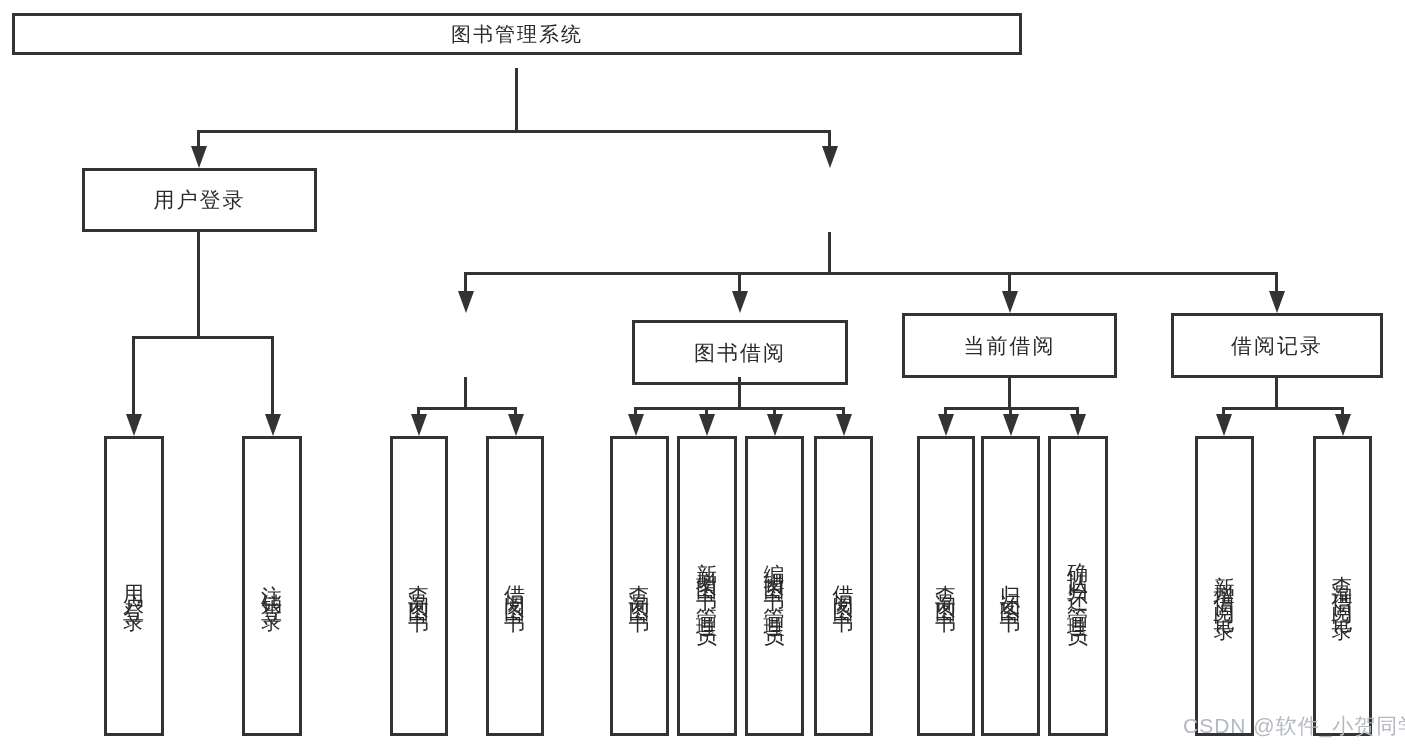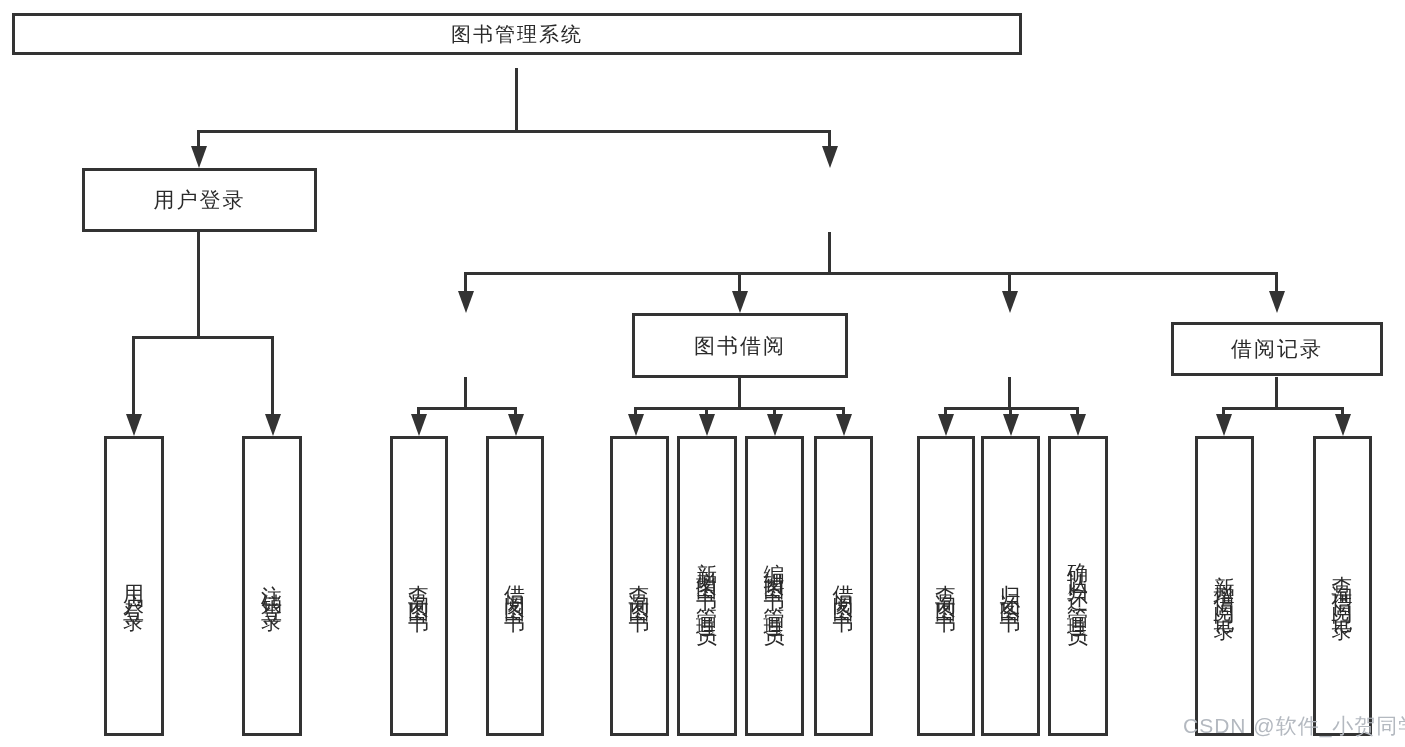--- a/index.html
+++ b/index.html
@@ -35,24 +35,27 @@
 <div id="diagram">
 
   <div class="box rootbox" style="left:12px;top:13px;width:1010px;height:42px;">
     <span>图书管理系统</span>
   </div>
 
   <div class="box hbox" style="left:82px;top:168px;width:235px;height:64px;">
     <span>用户登录</span>
   </div>
 
-  <div class="box hbox" style="left:632px;top:313px;width:216px;height:65px;align-items:center;">
+  <div class="box hbox" style="left:632px;top:320px;width:216px;height:65px;align-items:center;">
     <span>图书借阅</span>
   </div>
-  <div class="box hbox" style="left:1171px;top:322px;width:212px;height:54px;">
+  <div class="box hbox" style="left:902px;top:313px;width:215px;height:65px;">
+    <span>当前借阅</span>
+  </div>
+  <div class="box hbox" style="left:1171px;top:313px;width:212px;height:65px;">
     <span>借阅记录</span>
   </div>
 
   <div class="box vbox" style="left:104px;top:436px;width:60px;height:300px;">
     <span class="vtext">用户登录</span>
   </div>
   <div class="box vbox" style="left:242px;top:436px;width:60px;height:300px;">
     <span class="vtext">注销登录</span>
   </div>
 

